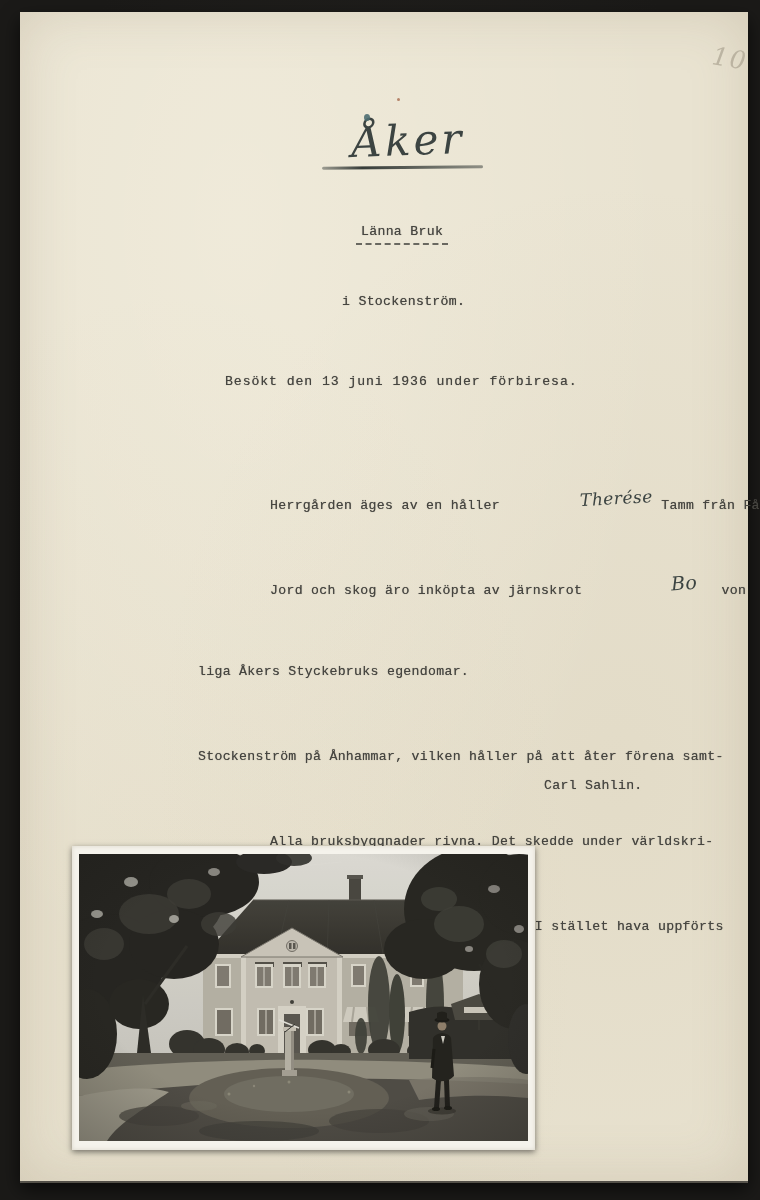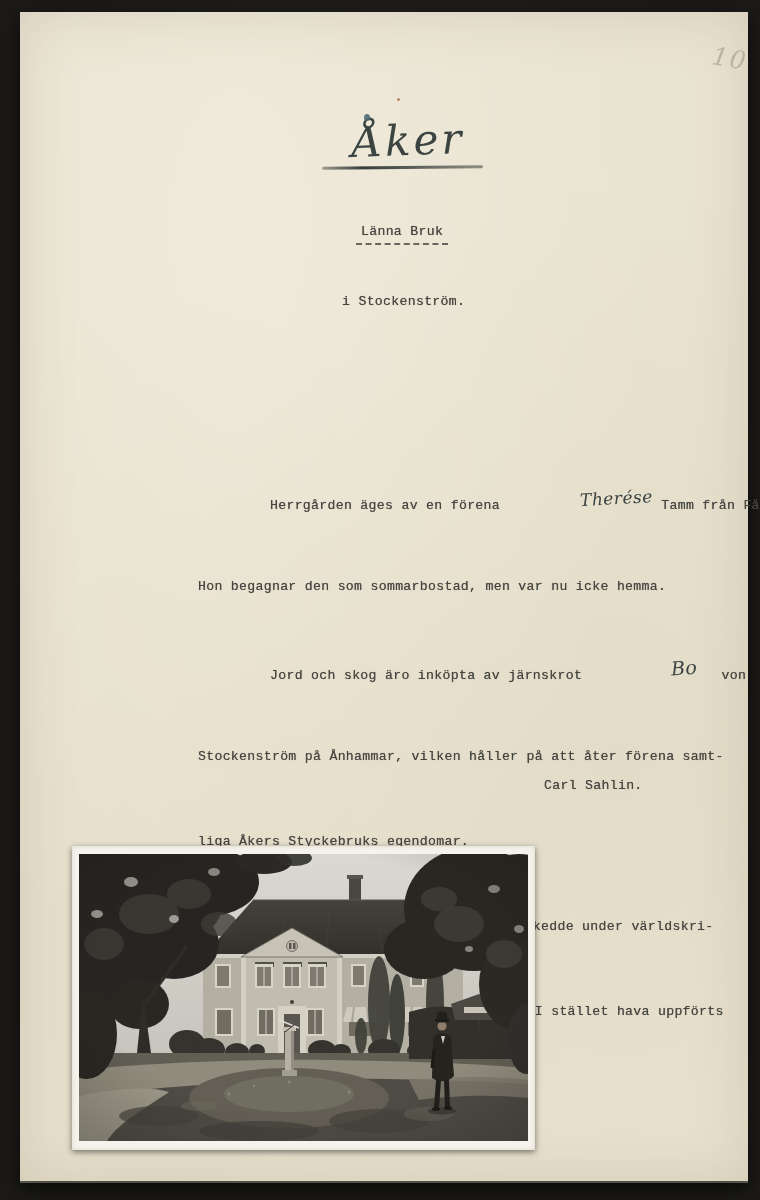--- a/index.html
+++ b/index.html
@@ -101,27 +101,27 @@
   <div class="title">Åker</div>
   <div class="title-underline"></div>
   <div class="ink-dot"></div>
   <div class="red-speck"></div>
 
   <div class="mono heading">Länna Bruk</div>
   <div class="heading-underline"></div>
 
   <div class="mono subheading">i Stockenström.</div>
 
+  <div class="mono intro">Besökt den 13 juni 1936 under förbiresa.</div>
 
   <div class="bodytext">
-    <div class="tline ind"><span>Herrgården äges av en förena </span><span class="hand hand-name">Therése</span><span> Tamm från Fånö.</span></div>
-    <div class="tline"><span>Hon begagnar den som sommarbostad, men var nu icke hemma.</span></div>
+    <div class="tline ind"><span>Herrgården äges av en håller </span><span class="hand hand-name">Therése</span><span> Tamm från Fånö.</span></div>
     <div class="tline ind"><span>Jord och skog äro inköpta av järnskrot  </span><span class="hand hand-initials">Bo</span><span>   von</span></div>
+    <div class="tline"><span>liga Åkers Styckebruks egendomar.</span></div>
     <div class="tline"><span>Stockenström på Ånhammar, vilken håller på att åter förena samt-</span></div>
-    <div class="tline"><span>liga Åkers Styckebruks egendomar.</span></div>
     <div class="tline ind"><span>Alla bruksbyggnader rivna. Det skedde under världskri-</span></div>
     <div class="tline"><span>get, då allt järnskrot stod högt i pris. I stället hava uppförts</span></div>
     <div class="tline"><span>sågverk och kraftstation.</span></div>
     
   </div>
 
   <div class="mono signature">Carl Sahlin.</div>
 
   <div class="photo">
     <svg viewBox="0 0 449 287" role="img" aria-label="Black-and-white photograph of the manor house at Länna Bruk with lawn, sundial and a man standing at right">

